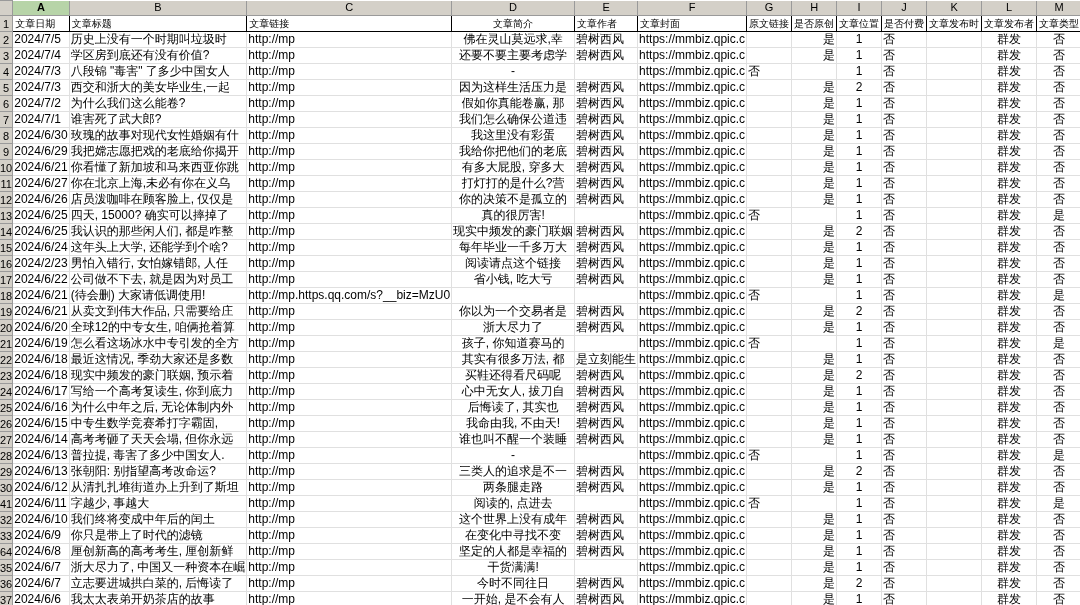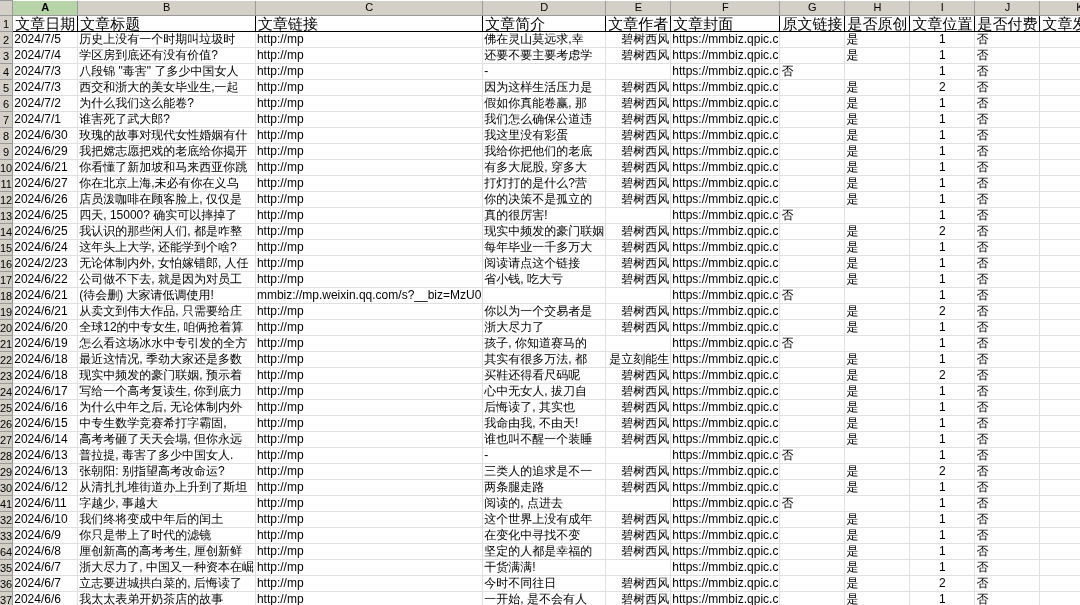--- a/index.html
+++ b/index.html
@@ -60,34 +60,34 @@
     line-height: 15px;
     padding: 0 1px;
     white-space: nowrap;
     overflow: hidden;
     font-size: 12px;
     font-family: "Liberation Sans", sans-serif;
   }
   td.cell.hdr {
     border: 1px solid #000;
     background: #ffffff;
-    font-size: 15px;
+    font-size: 10px;
     padding: 0 2px;
   }
   .c { text-align: center; }
   .l { text-align: left; }
   
   .w-a { width: 88px; }
   .w-b { width: 190px; }
   .w-c { width: 84px; }
-  .w-d { width: 86px; }
-  .w-e { width: 52px; text-align: right; }
+  .w-d { width: 86px; text-align: center; }
+  .w-e { width: 52px; }
   .w-f { width: 84px; }
   .w-g { width: 84px; }
-  .w-h { width: 50px; }
+  .w-h { width: 50px; text-align: right; }
   .w-i { width: 56px; }
   .w-j { width: 50px; }
   .w-k { width: 76px; }
   .w-l { width: 52px; }
   .w-m { width: 52px; }
   .clip { display: block; overflow: hidden; white-space: nowrap; }
 </style>
 </head>
 <body>
 
@@ -742,21 +742,21 @@
           <td class="cell w-m c">
             <span class="clip">否</span>
           </td>
         </tr>
         <tr>
           <td class="rowhead">16</td>
           <td class="cell w-a l">
             <span class="clip">2024/2/23</span>
           </td>
           <td class="cell w-b l">
-            <span class="clip">无论体制内外, 女怕嫁错郎, 人任</span>
+            <span class="clip">男怕入错行, 女怕嫁错郎, 人任</span>
           </td>
           <td class="cell w-c l">
             <span class="clip">http://mp</span>
           </td>
           <td class="cell w-d l">
             <span class="clip">阅读请点这个链接</span>
           </td>
           <td class="cell w-e l">
             <span class="clip">碧树西风</span>
           </td>
@@ -829,21 +829,21 @@
         </tr>
         <tr>
           <td class="rowhead">18</td>
           <td class="cell w-a l">
             <span class="clip">2024/6/21</span>
           </td>
           <td class="cell w-b l">
             <span class="clip">(待会删) 大家请低调使用!</span>
           </td>
           <td class="cell w-c l">
-            <span class="clip">mmbiz://mp.weixin.qq.com/s?__biz=MzU0</span>
+            <span class="clip">http://mp.https.qq.com/s?__biz=MzU0</span>
           </td>
           <td class="cell w-d l">
             <span class="clip"></span>
           </td>
           <td class="cell w-e l">
             <span class="clip"></span>
           </td>
           <td class="cell w-f l">
             <span class="clip">https://mmbiz.qpic.c</span>
           </td>

